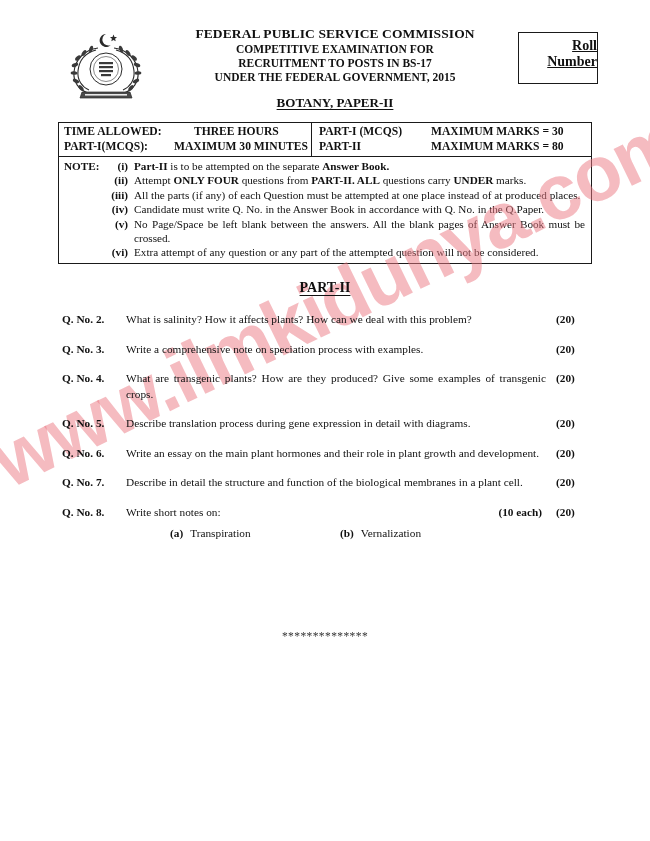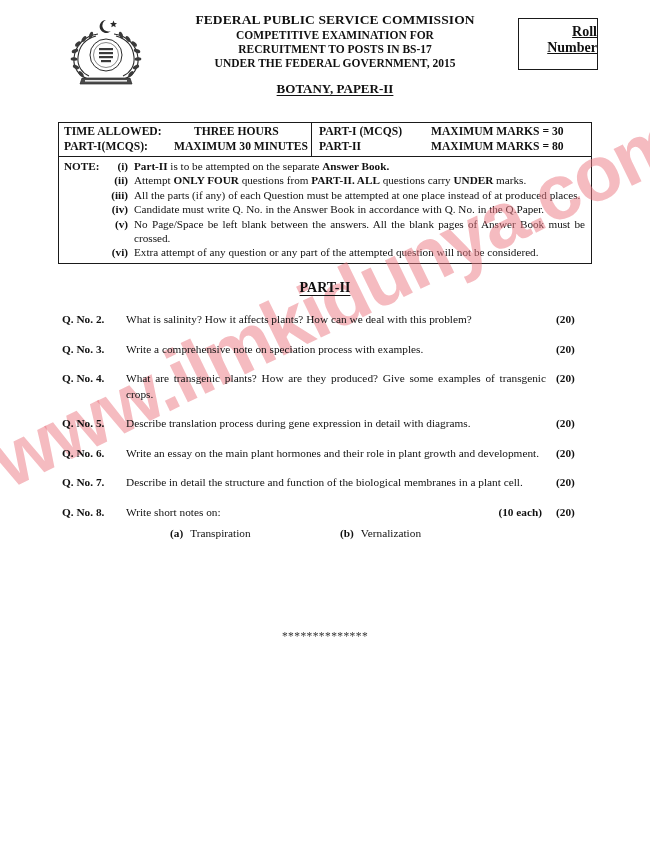--- a/index.html
+++ b/index.html
@@ -46,21 +46,21 @@
     font-size: 78px;
     letter-spacing: -2px;
     color: rgba(235, 120, 130, 0.50);
     white-space: nowrap;
   }
 
   
   .header {
     position: absolute;
     left: 0;
-    top: 6px;
+    top: 20px;
     width: 650px;
     height: 96px;
     font-family: Liberation Serif, serif;
   }
 
   .crest {
     position: absolute;
     left: 58px;
     top: 8px;
     width: 96px;

